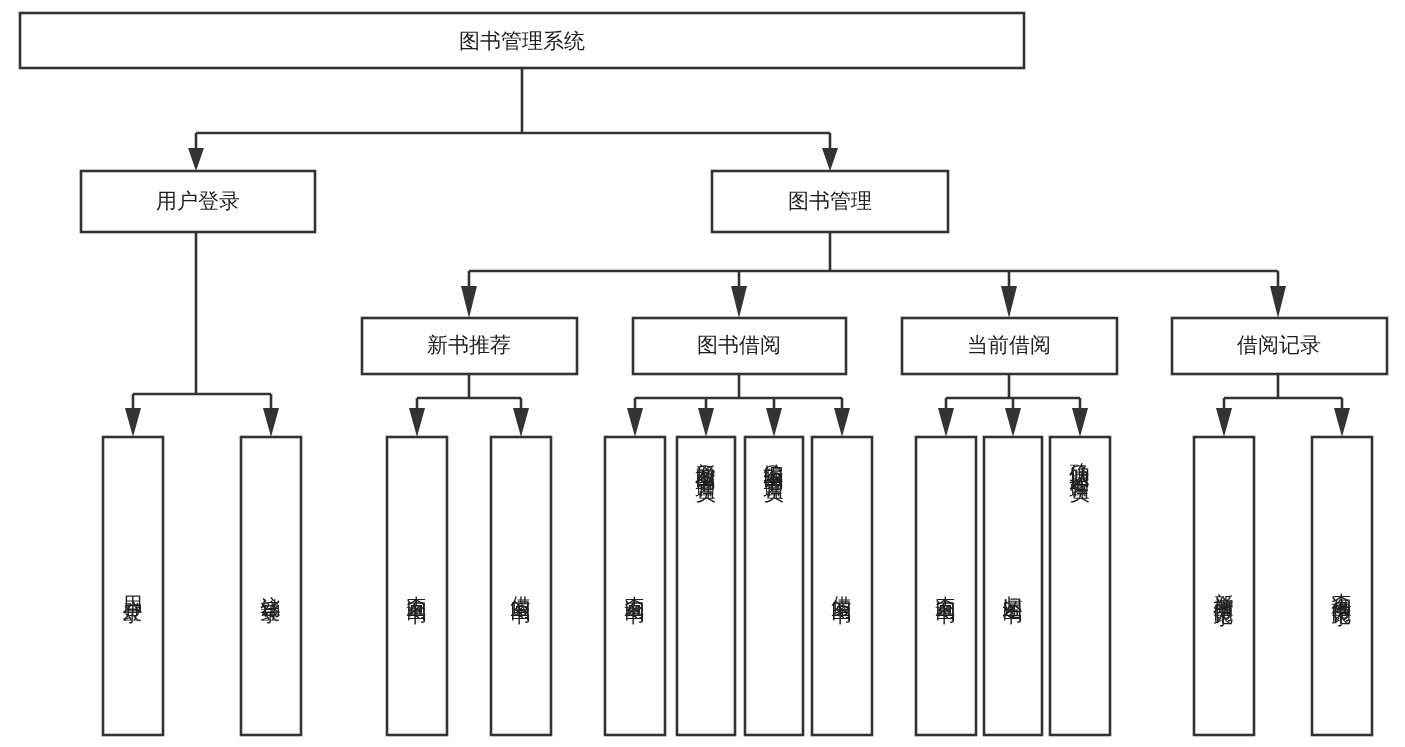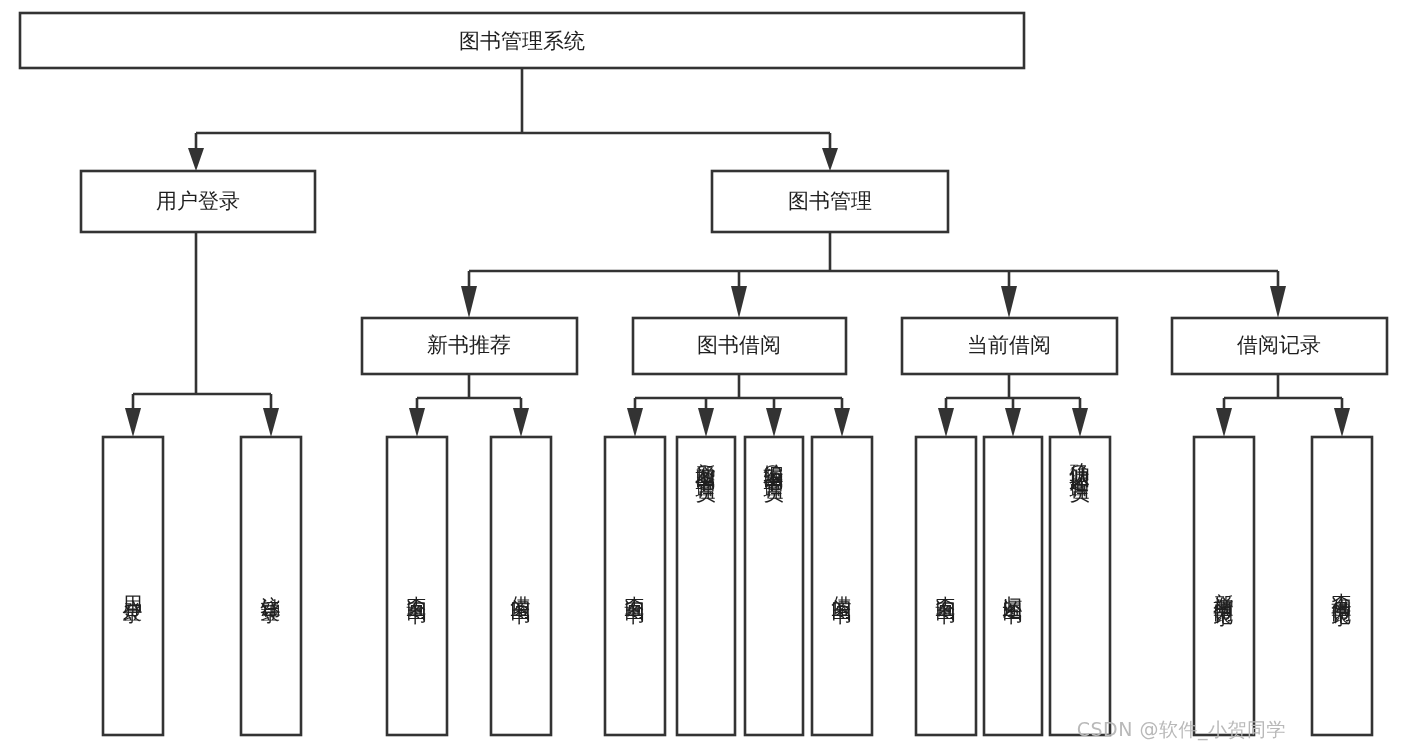--- a/index.html
+++ b/index.html
@@ -204,15 +204,14 @@
     <div class="leaf-label" style="left:812px; top:437px; width:60px; height:298px;">借阅图书</div>
 
     <div class="leaf-label" style="left:916px; top:437px; width:60px; height:298px;">查询图书</div>
     <div class="leaf-label" style="left:984px; top:437px; width:58px; height:298px;">归还图书</div>
     <div class="leaf-label" style="left:1050px; top:437px; width:60px; height:298px; justify-content:flex-start; padding-top:10px; box-sizing:border-box;">确认归还（管理员）</div>
 
     <div class="leaf-label" style="left:1194px; top:437px; width:60px; height:298px;">新增借阅记录</div>
     <div class="leaf-label" style="left:1312px; top:437px; width:60px; height:298px;">查询借阅记录</div>
   </div>
 
-  <div class="watermark">CSDN @软件_小贺同学</div>
 
 </div>
 
 </body></html>

